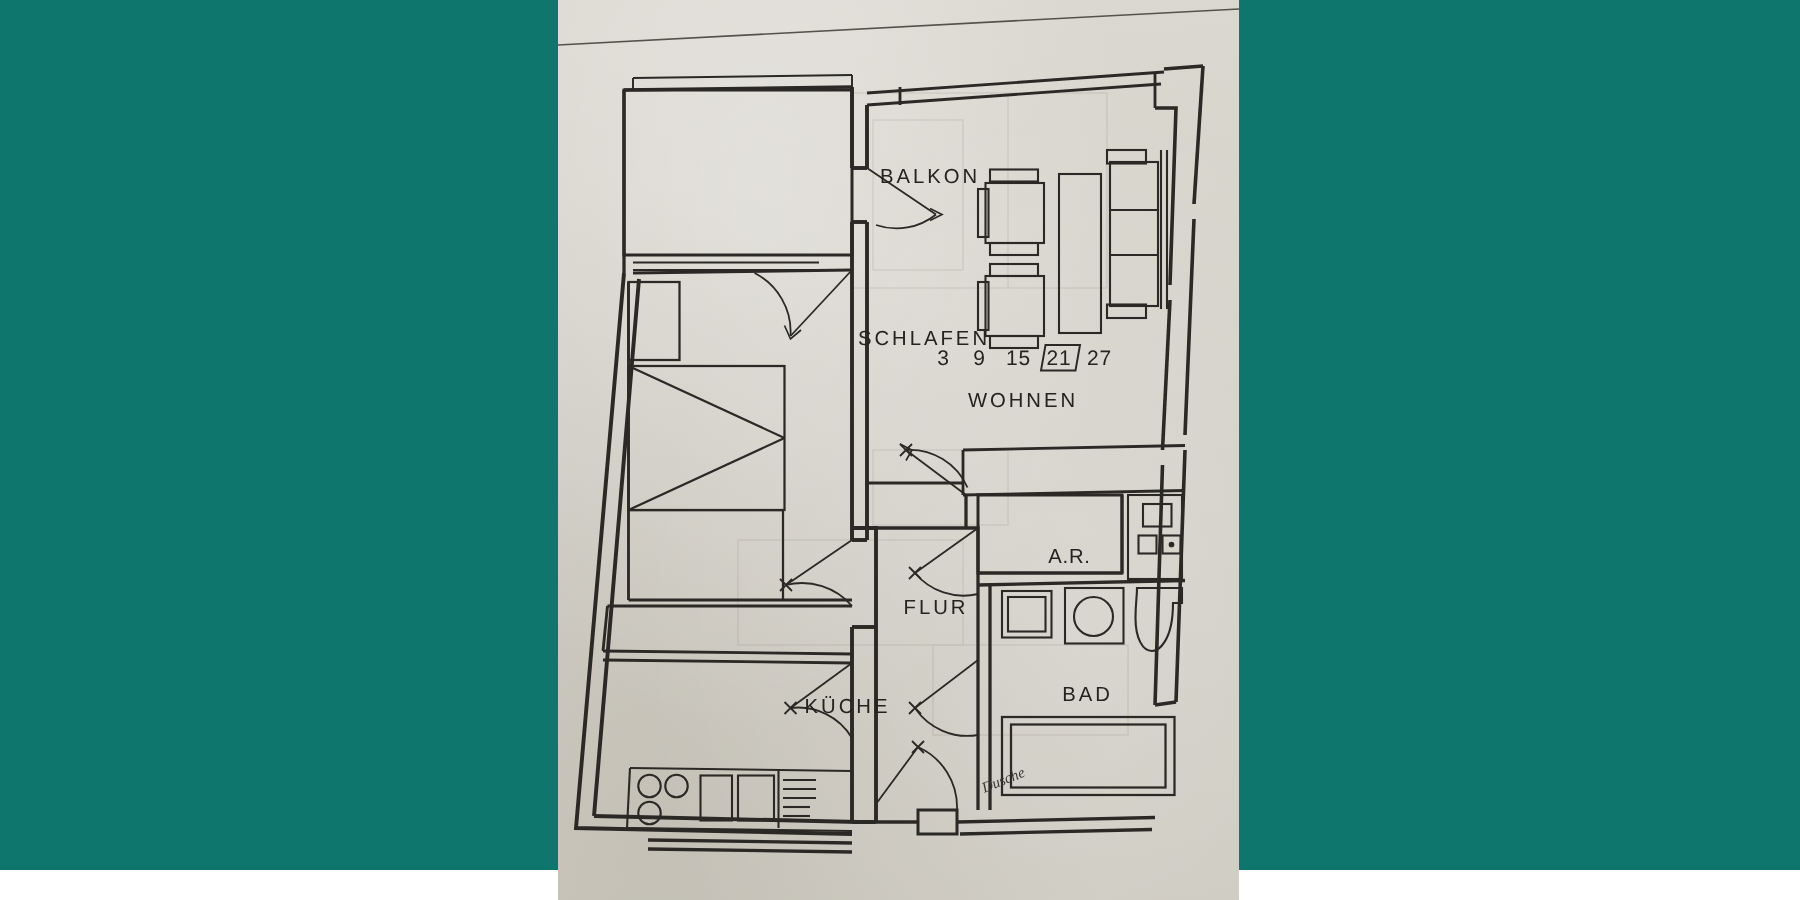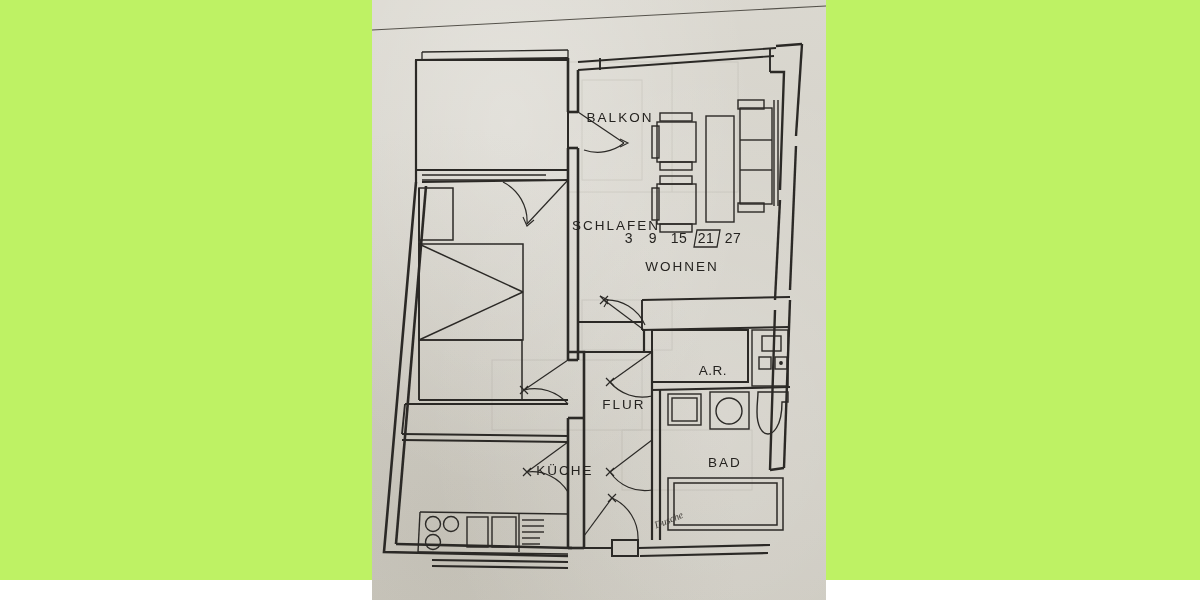--- a/index.html
+++ b/index.html
@@ -11,21 +11,21 @@
   body {
     width: 1200px;
     height: 600px;
     overflow: hidden;
     font-family: "Liberation Sans", sans-serif;
   }
   #stage {
     position: relative;
     width: 1200px;
     height: 580px;
-    background: #bef264;
+    background: #0f766e;
   }
   
   #paper {
     position: absolute;
     left: 372px;
     top: 0px;
     width: 454px;
     height: 600px;
     background: #d6d3ca;
     overflow: hidden;

